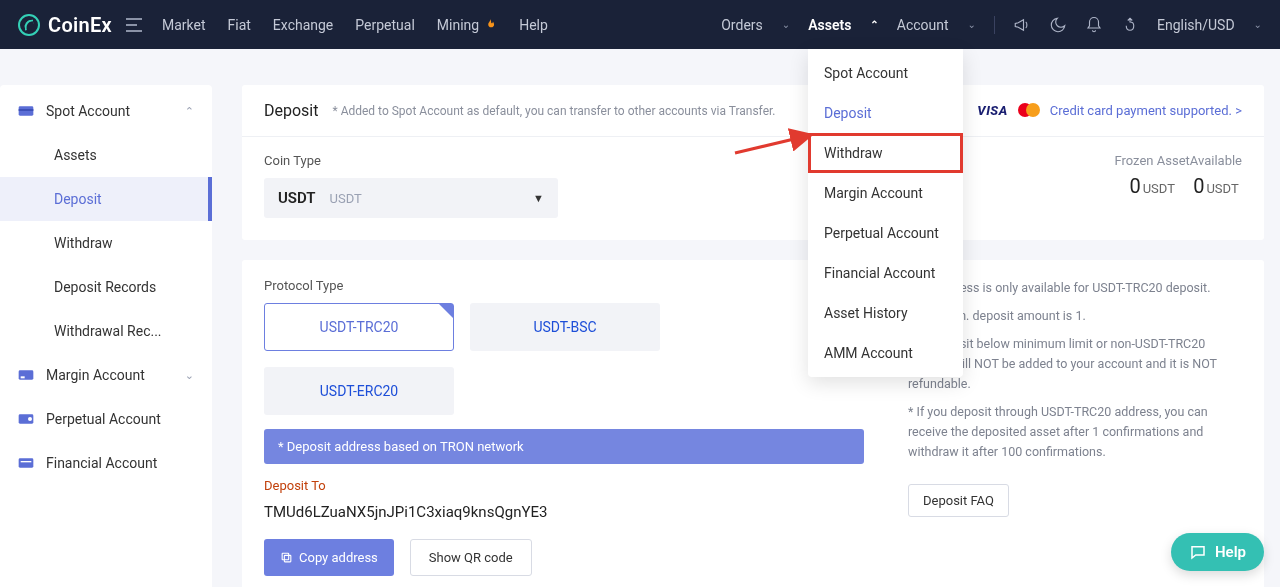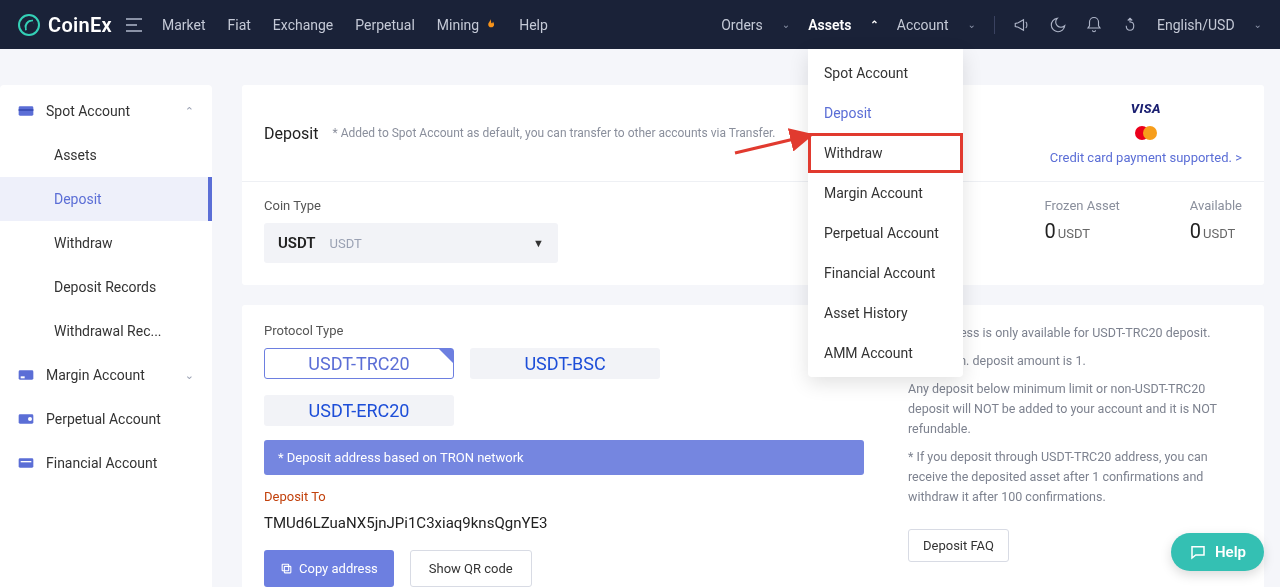--- a/index.html
+++ b/index.html
@@ -35,44 +35,44 @@
   .side-sub { padding: 14px 18px 14px 54px; font-size: 14px; color: #333; cursor: pointer; position: relative; }
   .side-sub.active { background: #eef0fa; color: #5b6ed6; }
   .side-sub.active::after { content: ""; position: absolute; right: 0; top: 0; bottom: 0; width: 4px; background: #5b6ed6; }
 
   .content { flex: 1; margin-left: 30px; margin-right: 16px; }
 
   .card { background: #fff; border-radius: 3px; }
   .card-hd { display: flex; align-items: center; padding: 16px 22px; border-bottom: 1px solid #eef0f4; }
   .hd-title { font-size: 16px; color: #222; margin-right: 14px; }
   .hd-note { font-size: 12px; color: #8a8f9c; }
-  .hd-brands { margin-left: auto; display: flex; align-items: center; gap: 10px; flex-direction: column; }
+  .hd-brands { margin-left: auto; display: flex; align-items: flex-start; gap: 10px; }
   .brand-visa { color: #1a1f71; font-weight: 800; font-style: italic; font-size: 13px; letter-spacing: .5px; }
   .brand-mc { position: relative; width: 22px; height: 14px; }
   .brand-mc .c1, .brand-mc .c2 { position: absolute; width: 14px; height: 14px; border-radius: 50%; }
   .brand-mc .c1 { background: #eb001b; left:0; }
   .brand-mc .c2 { background: #f79e1b; right:0; }
   .hd-link { color: #5b6ed6; font-size: 13px; cursor: pointer; }
 
   .sec { padding: 16px 22px 22px; display: flex; align-items: flex-start; }
   .sec-left { flex: 1; }
   .sec-label { font-size: 13px; color: #555; margin-bottom: 10px; }
   .coin-select { width: 294px; height: 40px; background: #f2f3f7; border-radius: 3px; display: flex; align-items: center; padding: 0 14px; gap: 14px; cursor: pointer; }
   .coin-code { font-weight: 600; color: #222; font-size: 15px; }
   .coin-name { color: #9aa1b3; font-size: 13px; }
   .coin-caret { margin-left: auto; color: #333; font-size: 11px; }
-  .balances { display: flex; gap: 70px; margin-left: 40px; text-align: left; }
+  .balances { display: flex; margin-left: 40px; text-align: center; }
   .bal-lbl { font-size: 13px; color: #8a8f9c; margin-bottom: 6px; white-space: nowrap; }
   .bal-val { font-size: 20px; color: #222; }
   .bal-unit { font-size: 13px; color: #666; margin-left: 2px; }
 
   .card2 { background: #fff; margin-top: 20px; border-radius: 3px; padding: 18px 22px 22px; display: flex; gap: 44px; }
   .c2-left { width: 600px; }
   .proto-row { display: flex; gap: 16px; flex-wrap: wrap; margin-bottom: 14px; }
-  .chip { width: 190px; height: 31px; border-radius: 3px; display: flex; align-items: center; justify-content: center; font-size: 18px; cursor: pointer; position: relative; }
+  .chip { width: 190px; height: 48px; border-radius: 3px; display: flex; align-items: center; justify-content: center; font-size: 14px; cursor: pointer; position: relative; }
   .chip.selected { border: 1px solid #6d7fe0; color: #5b6ed6; background: #fff; }
   .chip.selected::after { content: ""; position: absolute; right: 0; top: 0; border-top: 14px solid #6d7fe0; border-left: 14px solid transparent; }
   .chip.plain { background: #f2f3f7; color: #1d4ed8; }
   .note-bar { background: #7586e0; color: #fff; font-size: 13px; padding: 10px 14px; border-radius: 3px; margin-bottom: 14px; }
   .addr-lbl { font-size: 13px; color: #c2410c; margin-bottom: 10px; }
   .addr { font-size: 15px; color: #222; margin-bottom: 18px; word-break: break-all; }
   .btn-row { display: flex; gap: 16px; }
   .btn-primary { background: #6d7fe0; color: #fff; border: none; padding: 10px 16px; border-radius: 3px; font-size: 13px; cursor: pointer; display: flex; align-items: center; gap: 6px; }
   .btn-ghost { background: #fff; border: 1px solid #d8dbe4; color: #333; padding: 10px 18px; border-radius: 3px; font-size: 13px; cursor: pointer; }
   .c2-right { flex: 1; max-width: 360px; }

